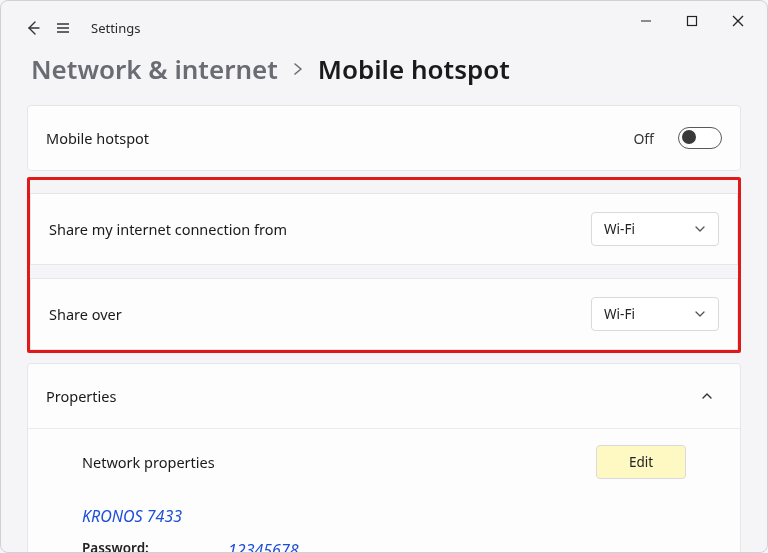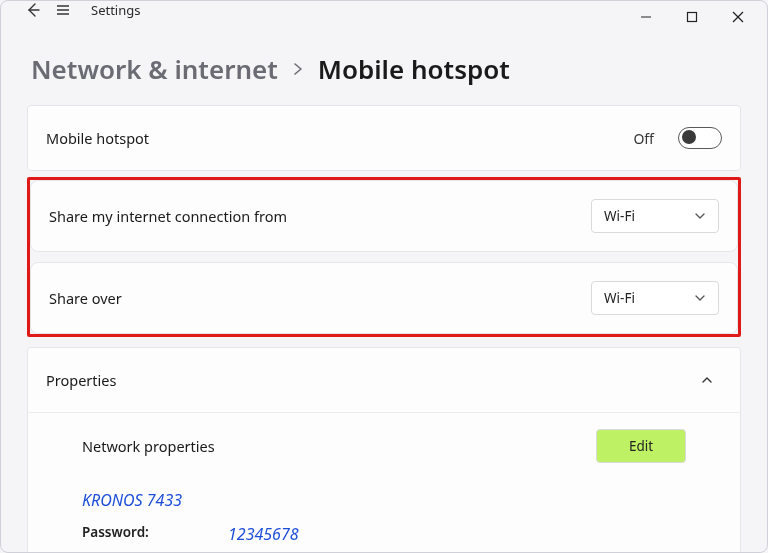--- a/index.html
+++ b/index.html
@@ -9,21 +9,21 @@
   width: 768px;
   height: 553px;
   overflow: hidden;
   color: #1a1a1a;
   border: 1px solid #d0d0d8;
   border-radius: 8px;
 }
 .titlebar {
   height: 36px;
   display: flex;
-  align-items: flex-start;
+  align-items: flex-end;
   padding: 0 6px;
 }
 .titlebar-left { display: flex; align-items: center; gap: 14px; padding-left: 18px;}
 .titlebar-right { margin-left: auto; display: flex; align-items: center; gap: 0;}
 .win-btn { width: 46px; height: 32px; display:flex; align-items:center; justify-content:center; }
 .icon-btn { display:flex; align-items:center; justify-content:center; }
 .app-title { font-size: 13px; margin-left: 6px; color:#2b2b2b;}
 .breadcrumb {
   display:flex; align-items:center; gap: 14px;
   padding: 14px 30px 18px 30px;
@@ -52,34 +52,34 @@
 }
 .toggle .knob {
   width: 14px; height: 14px; border-radius: 50%;
   background:#3a3a3a; position:absolute; top:2px; left:3px;
 }
 .highlight {
   border: 3px solid #e11818;
   border-radius: 2px;
   margin-bottom: 10px;
 }
-.highlight .card { border-radius:8px; margin-bottom:0; }
+.highlight .card { border-radius:0; margin-bottom:0;margin-top:13px; }
 .highlight .card:first-child { margin-bottom: 10px;}
 .dropdown {
   width: 128px; height: 34px;
   background:#fff; border:1px solid #dadade; border-radius:4px;
   display:flex; align-items:center; padding: 12px 12px;
   font-size: 13.5px; color:#222;
 }
 .dropdown .chev { margin-left:auto; }
 .props-header .row { padding-right: 26px; text-align: center;}
 .chevron-up { display:inline-block; }
 .edit-btn {
   width: 90px; height: 34px;
-  background:#bef264; border:1px solid #dadade; border-radius:4px;
+  background:#fef9c3; border:1px solid #dadade; border-radius:4px;
   display:flex; align-items:center; justify-content:center;
   font-size: 13.5px; color:#222;
 }
 .props-body { padding: 4px 18px 18px 54px; }
 .prop-line { display:flex; padding: 6px 0; }
 .prop-key { width: 146px; font-size: 13.5px; font-weight:600; color:#222;}
 .prop-val { font-size: 16px; color:#1d4ed8;font-style:italic;}
 .section-title-row { padding: 16px 54px;}
 svg { display:block; }
 </style>

